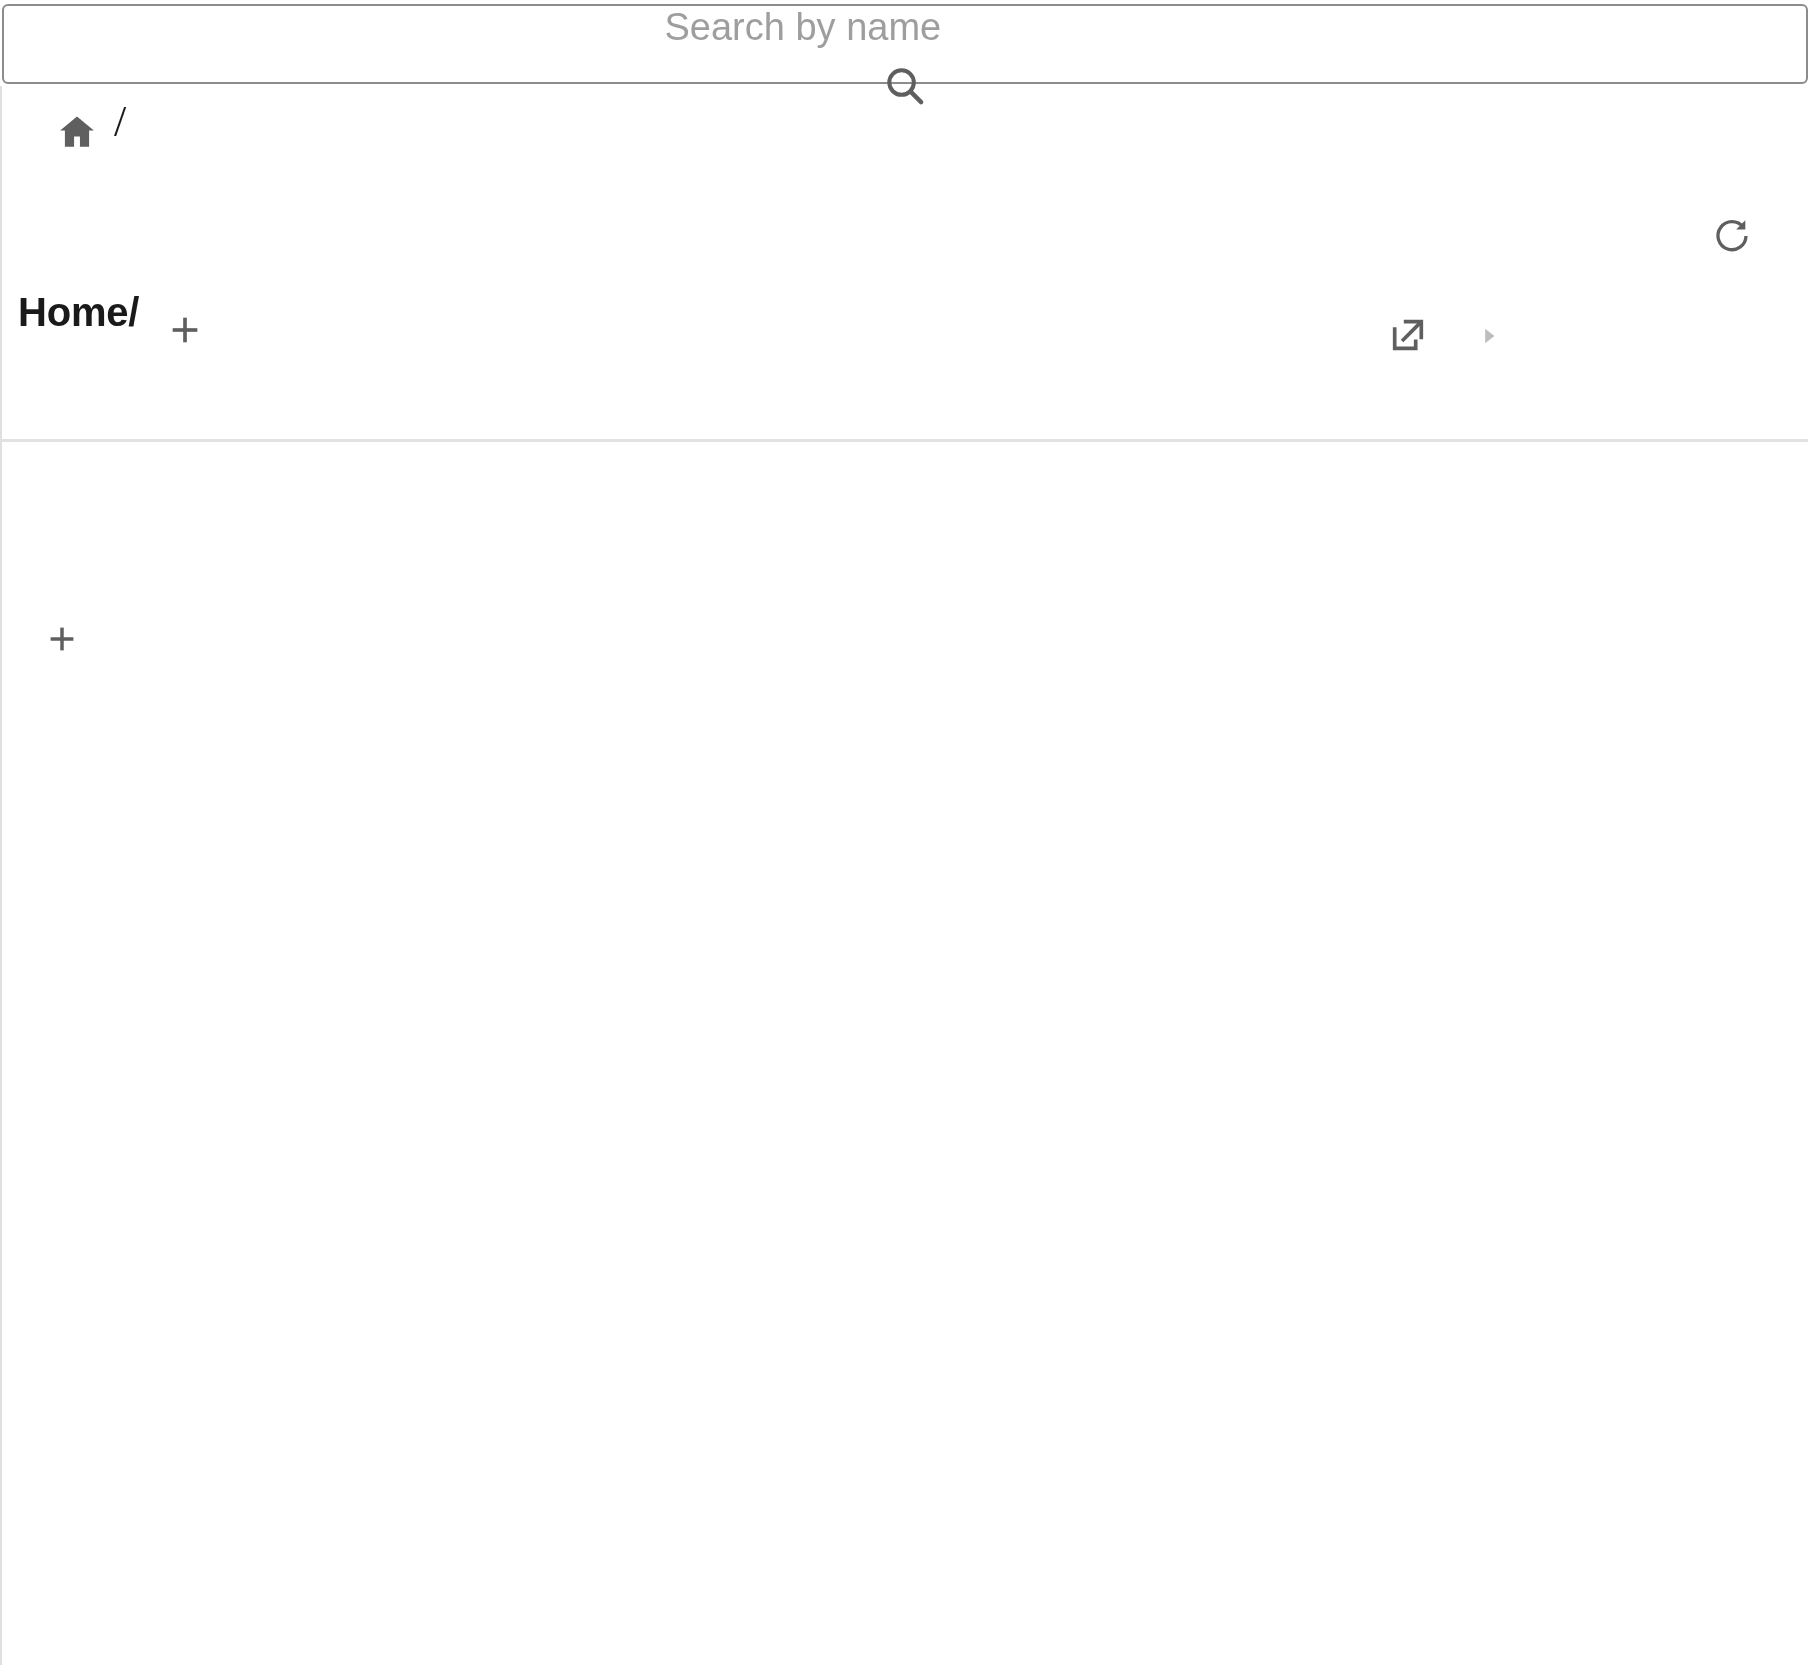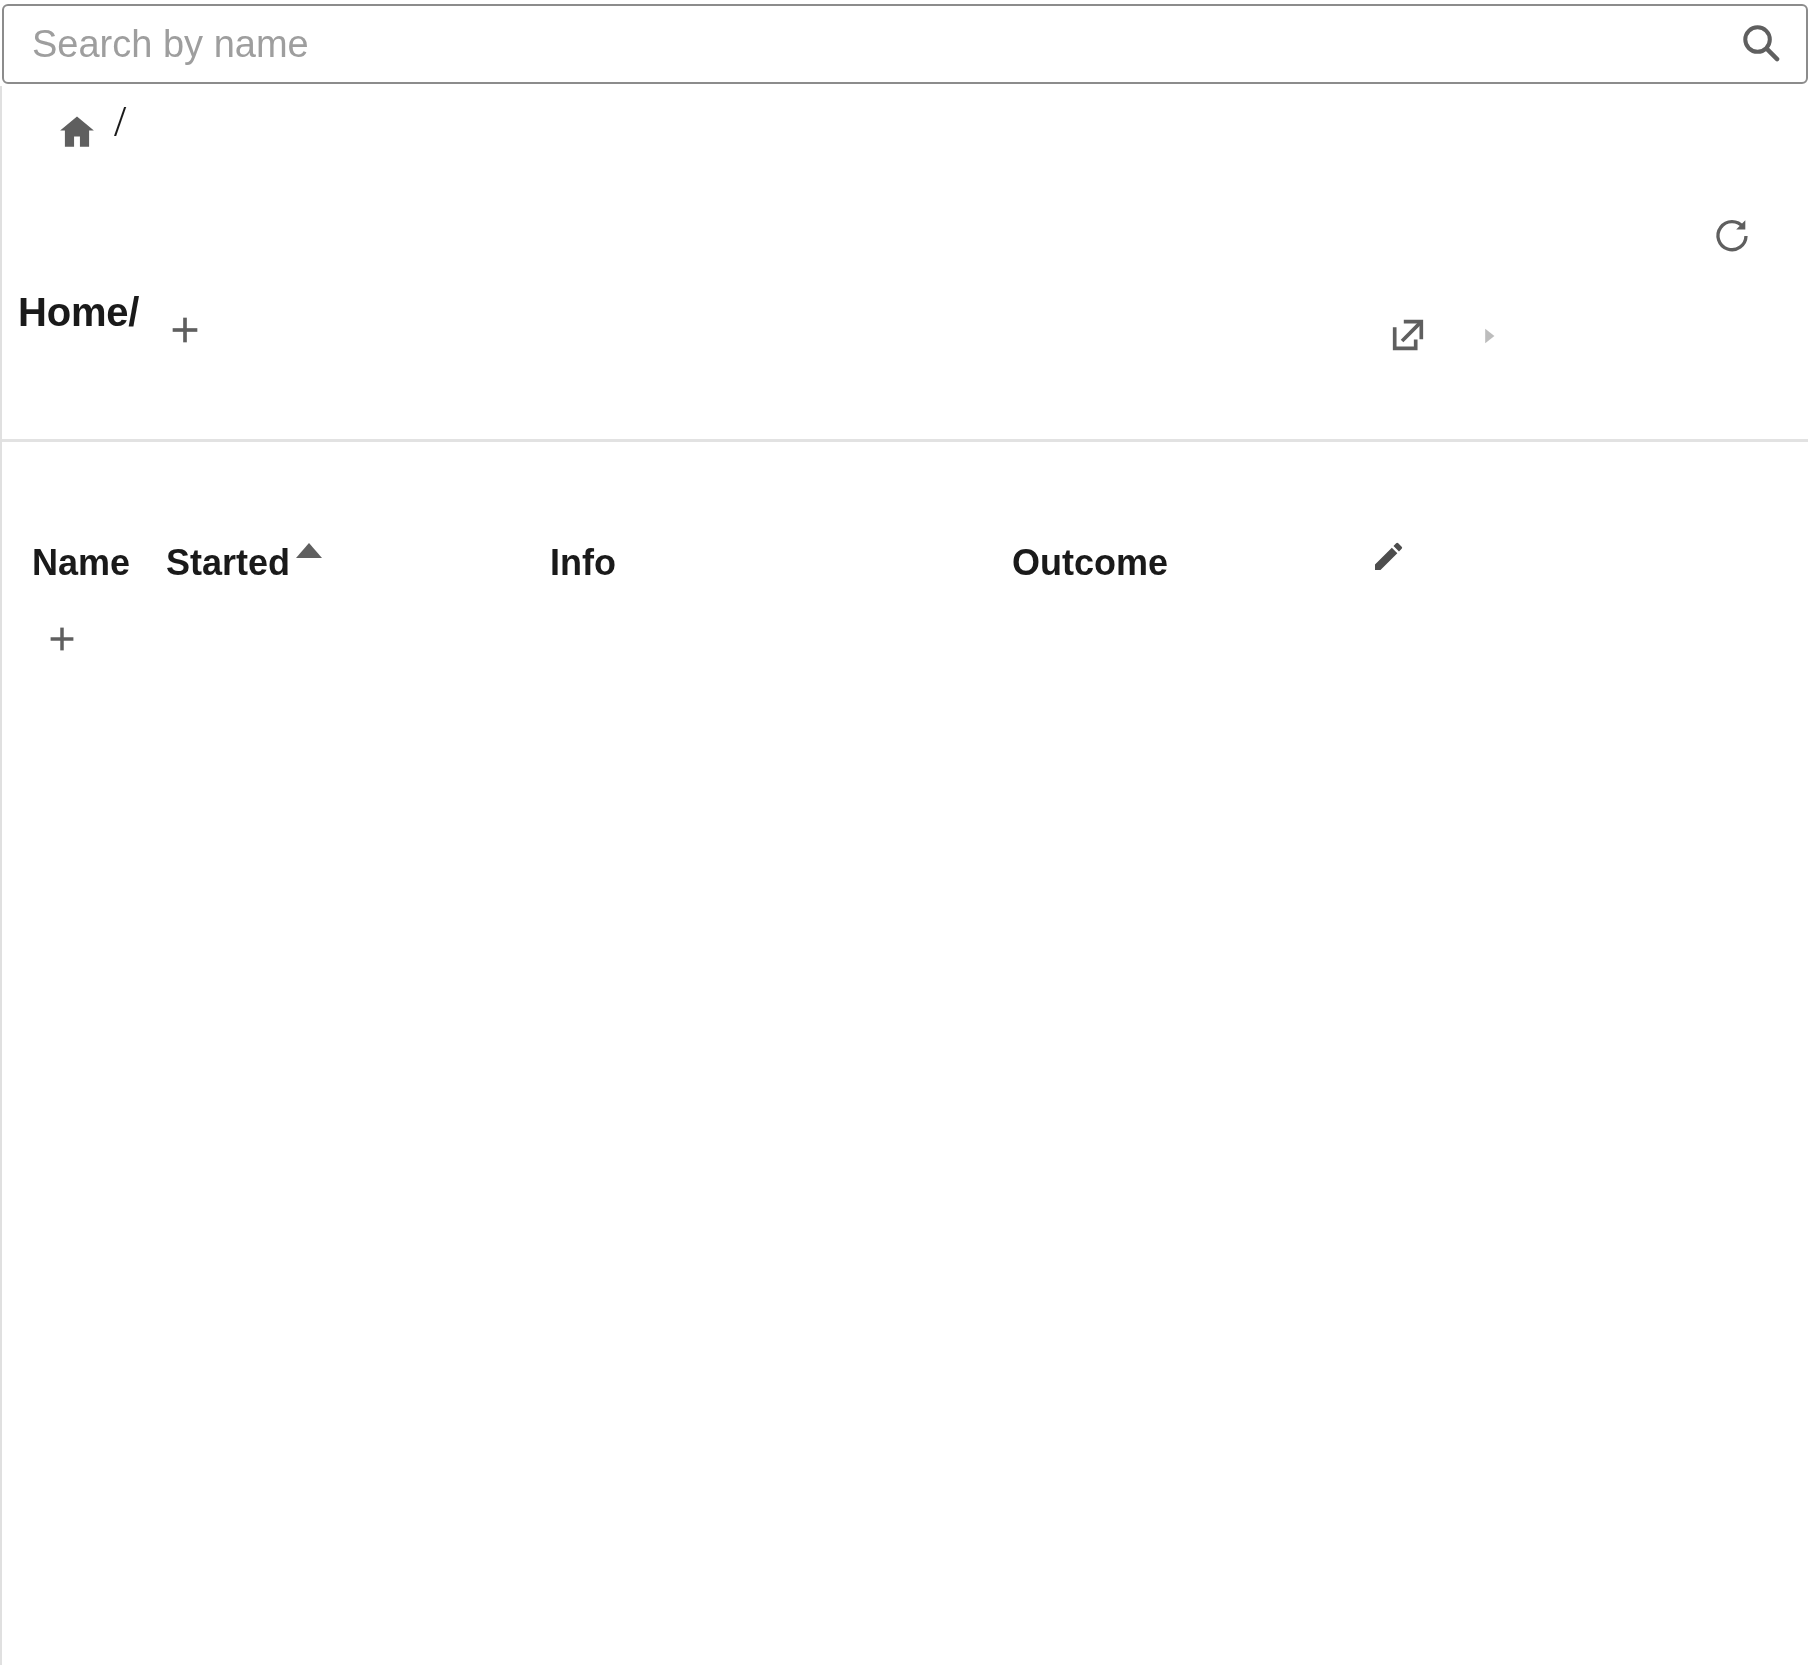--- a/index.html
+++ b/index.html
@@ -22,20 +22,21 @@
     left: 2px;
     top: 4px;
     width: 1806px;
     height: 80px;
     box-sizing: border-box;
     border: 2px solid #8c8c8c;
     border-radius: 6px;
     background: #ffffff;
     display: flex;
     align-items: center;
+    flex-direction: column;
   }
   .search-input {
     flex: 1 1 auto;
     border: 0;
     outline: 0;
     background: transparent;
     font-family: "Liberation Sans", sans-serif;
     font-size: 38px;
     color: #212121;
     padding: 0 20px 0 28px;
@@ -348,40 +349,20 @@
       </span>
     </button>
   </div>
 
   <div class="region-divider"></div>
 </div>
 
 <div class="main">
 
 
-  <div class="table-head">
-    <span class="th th-name">Name</span>
-
-    <span class="th th-started">Started</span>
-    <span class="sort-caret-wrap">
-        <i></i>
-      </span>
-
-    <span class="th th-info">Info</span>
-
-    <span class="th th-outcome">Outcome</span>
-
-    <button class="edit-col-btn">
-      <span>
-        <svg width="40" height="40" viewBox="0 0 24 24" aria-hidden="true">
-          <path d="M3.6 17.1v3.3h3.3L17 10.3l-3.3-3.3zM19.6 7.7a.9.9 0 0 0 0-1.25l-2.05-2.05a.9.9 0 0 0-1.25 0l-1.6 1.6 3.3 3.3z" fill="#4d4d4d"></path>
-        </svg>
-      </span>
-    </button>
-  </div>
 
   <div class="table-body"></div>
 
   <button class="row-add-btn">
     <span>
       <svg width="38" height="38" viewBox="0 0 24 24" aria-hidden="true">
         <line x1="12" y1="4.8" x2="12" y2="19.2" stroke="#5f5f5f" stroke-width="2.2"></line>
         <line x1="4.8" y1="12" x2="19.2" y2="12" stroke="#5f5f5f" stroke-width="2.2"></line>
       </svg>
     </span>

